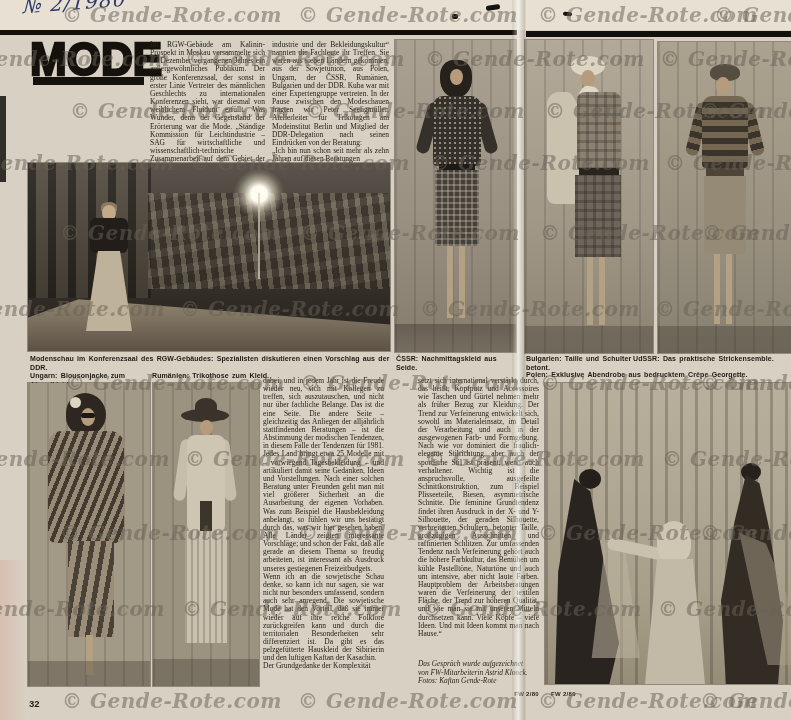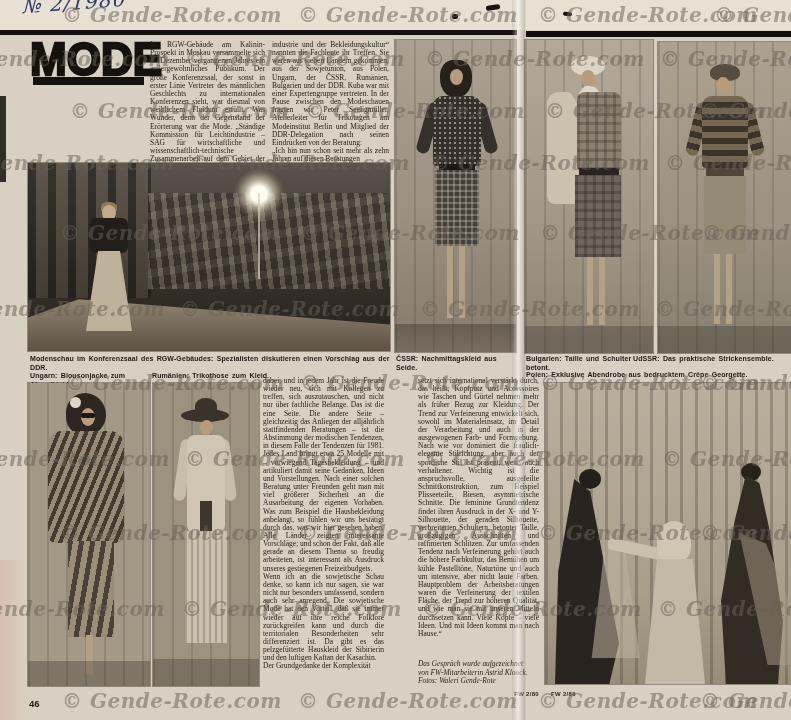--- a/index.html
+++ b/index.html
@@ -291,41 +291,41 @@
   </div>
 
   <div class="abs col col3">dabei, und in jedem Jahr ist die Freude wieder neu, sich mit Kollegen zu treffen, sich auszutauschen, und nicht nur über fachliche Belange. Das ist die eine Seite. Die andere Seite – gleichzeitig das Anliegen der alljährlich stattfindenden Beratungen – ist die Abstimmung der modischen Tendenzen, in diesem Falle der Tendenzen für 1981. Jedes Land bringt etwa 25 Modelle mit – vorwiegend Tagesbekleidung – und artikuliert damit seine Gedanken, Ideen und Vorstellungen. Nach einer solchen Beratung unter Freunden geht man mit viel größerer Sicherheit an die Ausarbeitung der eigenen Vorhaben. Was zum Beispiel die Hausbekleidung anbelangt, so fühlen wir uns bestätigt durch das, was wir hier gesehen haben. Alle Länder zeigten interessante Vorschläge; und schon der Fakt, daß alle gerade an diesem Thema so freudig arbeiteten, ist interessant als Ausdruck unseres gestiegenen Freizeitbudgets.
 Wenn ich an die sowjetische Schau denke, so kann ich nur sagen, sie war nicht nur besonders umfassend, sondern auch sehr anregend. Die sowjetische Mode hat den Vorteil, daß sie immer wieder auf ihre reiche Folklore zurückgreifen kann und durch die territorialen Besonderheiten sehr differenziert ist. Da gibt es das pelzgefütterte Hauskleid der Sibirierin und den luftigen Kaftan der Kasachin.
 Der Grundgedanke der Komplexität</div>
   <div class="abs col col4">setzt sich international verstärkt durch, das heißt, Kopfputz und Accessoires wie Taschen und Gürtel nehmen mehr als früher Bezug zur Kleidung. Der Trend zur Verfeinerung entwickelt sich, sowohl im Materialeinsatz, im Detail der Verarbeitung und auch in der ausgewogenen Farb- und Formgebung. Nach wie vor dominiert die fraulich-elegante Stilrichtung, aber auch der sportliche Stil ist präsent, wenn auch verhaltener. Wichtig ist die anspruchsvolle, ausgefeilte Schnittkonstruktion, zum Beispiel Plisseeteile, Biesen, asymmetrische Schnitte. Die feminine Grundtendenz findet ihren Ausdruck in der X- und Y-Silhouette, der geraden Silhouette, verbreiterten Schultern, betonter Taille, großzügigen Ausschnitten und raffinierten Schlitzen. Zur umfassenden Tendenz nach Verfeinerung gehört auch die höhere Farbkultur, das Bemühen um kühle Pastelltöne, Naturtöne und auch um intensive, aber nicht laute Farben. Hauptproblem der Arbeitsberatungen waren die Verfeinerung der textilen Fläche, der Trend zur höheren Qualität, und wie man sie mit unseren Mitteln durchsetzen kann. Viele Köpfe – viele Ideen. Und mit Ideen kommt man nach Hause.“</div>
 
   <div class="abs credits">
     <div>Das Gespräch wurde aufgezeichnet</div>
     <div>von FW-Mitarbeiterin Astrid Kloock.</div>
-    <div>Fotos: Waleri Gende-Rote</div>
+    <div>Fotos: Kaftan Gende-Rote</div>
   </div>
 
   <div class="abs fw fw-col">FW 2/80</div>
 
   <div class="photo" id="photo-polen">
     <div class="fig pl-pleats"></div>
     <div class="fig pl-head1"></div>
     <div class="fig pl-f1"></div>
     <div class="fig pl-shawl1"></div>
     <div class="fig pl-arm2"></div>
     <div class="fig pl-hood2"></div>
     <div class="fig pl-f2"></div>
     <div class="fig pl-head3"></div>
     <div class="fig pl-f3"></div>
     <div class="fig pl-shawl3"></div>
   </div>
 
   <div class="abs fw fw-photo">FW 2/80</div>
 
-  <div class="abs page-no">46</div>
+  <div class="abs page-no">32</div>
 
   <div class="abs fold"></div>
   <div class="abs left-sliver"></div>
   <div class="abs pink-edge"></div>
 
   <div id="watermark-layer">
       <span class="wm" style="left: 62px; top: 4px;">© Gende-Rote.com</span>
       <span class="wm" style="left: 298px; top: 4px;">© Gende-Rote.com</span>
       <span class="wm" style="left: 538px; top: 4px;">© Gende-Rote.com</span>
       <span class="wm" style="left: 714px; top: 4px;">© Gende-Rote.com</span>

